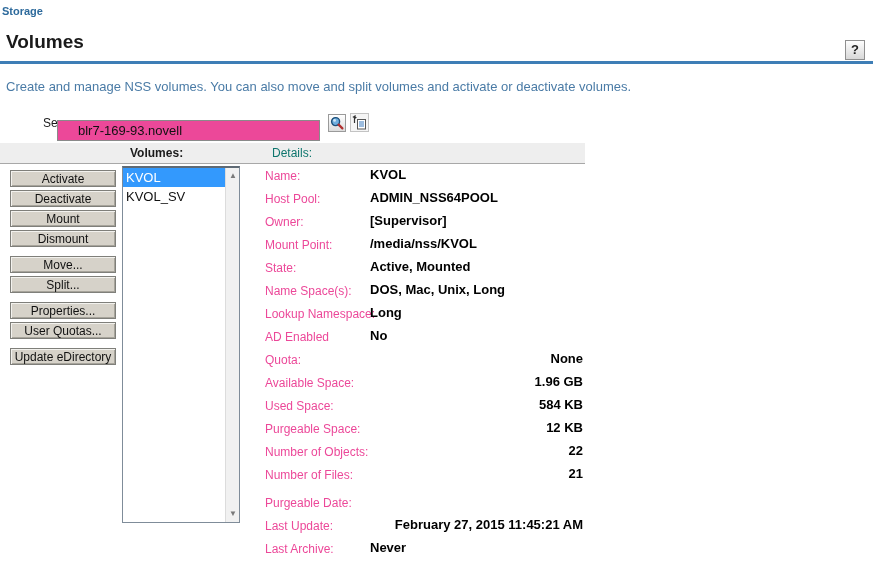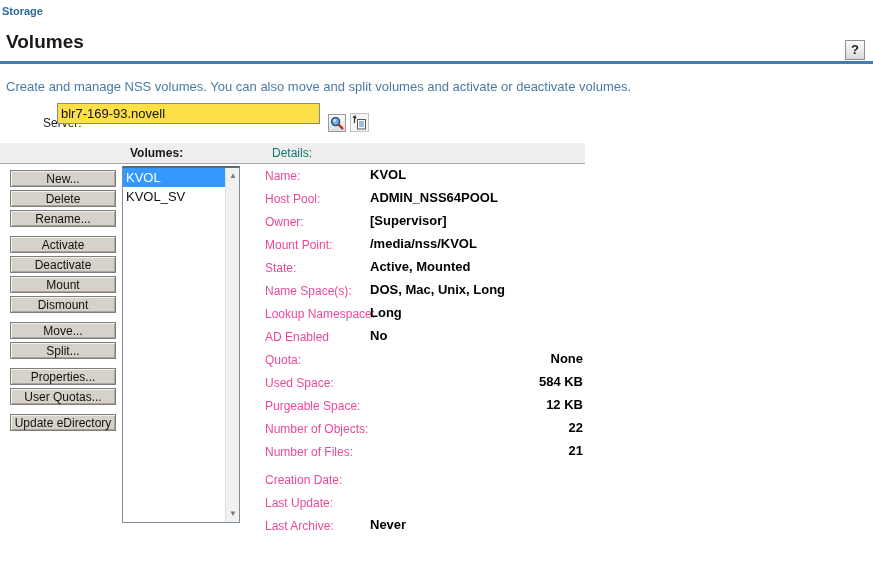--- a/index.html
+++ b/index.html
@@ -10,23 +10,23 @@
   .breadcrumb { left: 2px; top: 5px; font-size: 11px; font-weight: bold;
     color: var(--link, #2d6a9c); text-decoration: none; cursor: pointer; }
   .page-title { left: 6px; top: 31px; font-size: 19px; font-weight: bold; color: #1a1a1a; }
   .title-rule { left: 0; top: 61px; width: 873px; height: 3px; background: var(--accent, #3e7eb6); }
   .help-btn { left: 845px; top: 40px; width: 20px; height: 20px;
     background: linear-gradient(#fdfdfd, #d8d8d8); border: 1px solid #8f8f8f;
     font-size: 13px; font-weight: bold; color: #222; text-align: center; line-height: 18px; cursor: pointer; }
   .description { left: 6px; top: 79px; font-size: 13px; color: var(--desc, #4a7ba6); }
 
   .server-label { left: 6px; top: 116px; font-size: 12px; font-weight: normal; color: #1a1a1a; margin-left: 37px; }
-  .server-input { left: 57px; top: 103px; width: 263px; height: 21px;
-    border: 1px solid #8a8a8a; background: #fde047; font-size: 13px; color: #111;
-    padding: 0 3px; font-family: inherit; }
+  .server-input { left: 57px; top: 120px; width: 263px; height: 21px;
+    border: 1px solid #8a8a8a; background: #ec4899; font-size: 13px; color: #111;
+    padding: 0 20px; font-family: inherit; }
   .icon-btn { left: 328px; top: 114px; width: 18px; height: 18px;
     background: linear-gradient(#ffffff, #dcdcdc); border: 1px solid #9a9a9a;
     display: flex; align-items: center; justify-content: center; cursor: pointer; }
   .icon-plain { left: 350px; top: 113px; width: 19px; height: 19px;
     border: 1px solid #c3c3c3; background: #f5f5f5;
     display: flex; align-items: center; justify-content: center; cursor: pointer; }
 
   .header-bar { left: 0; top: 143px; width: 585px; height: 21px; background: #eeeeee;
     border-bottom: 1px solid #a8a8a8; }
   .header-volumes { left: 130px; top: 146px; font-size: 12px; font-weight: bold; color: #1a1a1a; }
@@ -97,25 +97,20 @@
     </svg>
   </span>
 </button>
 
 <div class="abs header-bar"></div>
 <span class="abs header-volumes">Volumes:</span>
 <span class="abs header-details">Details:</span>
 
 <div class="abs actions">
     <div class="button-group">
-      <button class="act-btn">New...</button>
-      <button class="act-btn">Delete</button>
-      <button class="act-btn">Rename...</button>
-    </div>
-    <div class="button-group">
       <button class="act-btn">Activate</button>
       <button class="act-btn">Deactivate</button>
       <button class="act-btn">Mount</button>
       <button class="act-btn">Dismount</button>
     </div>
     <div class="button-group">
       <button class="act-btn">Move...</button>
       <button class="act-btn">Split...</button>
     </div>
     <div class="button-group">
@@ -169,38 +164,43 @@
     </div>
     <div class="details-row">
       <span class="details-label">AD Enabled</span>
       <span class="details-value align-left">No</span>
     </div>
     <div class="details-row">
       <span class="details-label">Quota:</span>
       <span class="details-value align-right">None</span>
     </div>
     <div class="details-row">
+      <span class="details-label">Available Space:</span>
+      <span class="details-value align-right">1.96 GB</span>
+    </div>
+    <div class="details-row">
       <span class="details-label">Used Space:</span>
       <span class="details-value align-right">584 KB</span>
     </div>
     <div class="details-row">
       <span class="details-label">Purgeable Space:</span>
       <span class="details-value align-right">12 KB</span>
     </div>
     <div class="details-row">
       <span class="details-label">Number of Objects:</span>
       <span class="details-value align-right">22</span>
     </div>
     <div class="details-row">
       <span class="details-label">Number of Files:</span>
       <span class="details-value align-right">21</span>
     </div>
     <div class="details-row group-break">
-      <span class="details-label">Creation Date:</span>
+      <span class="details-label">Purgeable Date:</span>
     </div>
     <div class="details-row">
       <span class="details-label">Last Update:</span>
+      <span class="details-value align-right">February 27, 2015 11:45:21 AM</span>
     </div>
     <div class="details-row">
       <span class="details-label">Last Archive:</span>
       <span class="details-value align-left">Never</span>
     </div>
   </div>
 
 </body></html>

